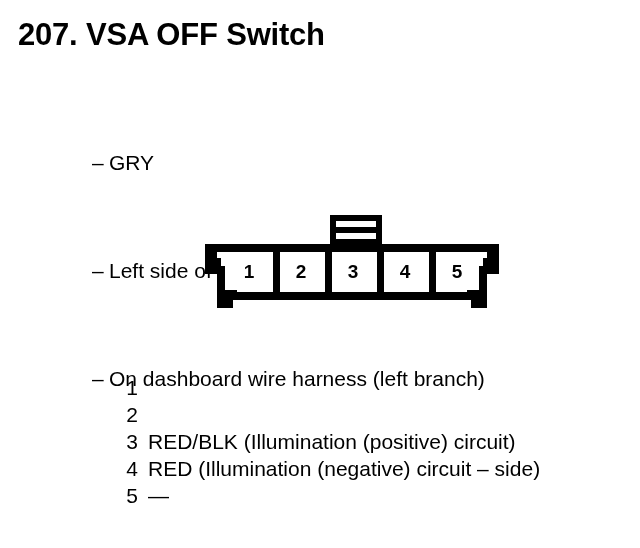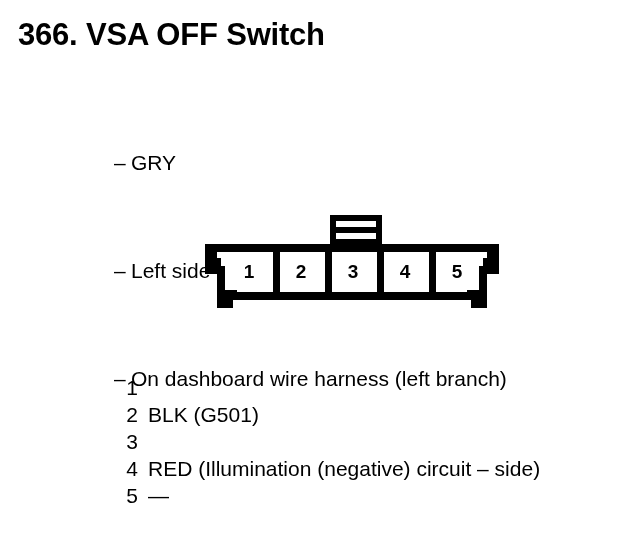--- a/index.html
+++ b/index.html
@@ -24,21 +24,21 @@
     font-size: 31px;
     font-weight: bold;
     letter-spacing: -0.2px;
     white-space: pre;
     line-height: 1.1;
   }
 
   
   #bullets {
     position: absolute;
-    left: 114px;
+    left: 92px;
     top: 68px;
     font-size: 21px;
     line-height: 27px;
     white-space: pre;
   }
   .bullet-line {
     white-space: pre;
   }
   .bullet-dash {
     display: inline-block;
@@ -84,21 +84,21 @@
     flex: none;
   }
   .pin-row-label {
     padding-left: 10px;
     white-space: pre;
   }
 </style>
 </head>
 <body>
 
-<div id="title">366. VSA OFF Switch</div>
+<div id="title">207. VSA OFF Switch</div>
 
 <div id="bullets">
 
   <div class="bullet-line"><span class="bullet-dash">–</span><span>GRY</span></div>
 
   <div class="bullet-line"><span class="bullet-dash">–</span><span>Left side of dash</span></div>
 
   <div class="bullet-line"><span class="bullet-dash">–</span><span>On dashboard wire harness (left branch)</span></div>
 
 </div>
@@ -161,25 +161,25 @@
 </div>
 
 <div id="pin-list">
 
   <div class="pin-row">
     <span class="pin-row-num">1</span>
   </div>
 
   <div class="pin-row">
     <span class="pin-row-num">2</span>
-    <span class="pin-row-label">BLK (G501)</span>
   </div>
 
   <div class="pin-row">
     <span class="pin-row-num">3</span>
+    <span class="pin-row-label">RED/BLK (Illumination (positive) circuit)</span>
   </div>
 
   <div class="pin-row">
     <span class="pin-row-num">4</span>
     <span class="pin-row-label">RED (Illumination (negative) circuit – side)</span>
   </div>
 
   <div class="pin-row">
     <span class="pin-row-num">5</span>
     <span class="pin-row-label">—</span>

